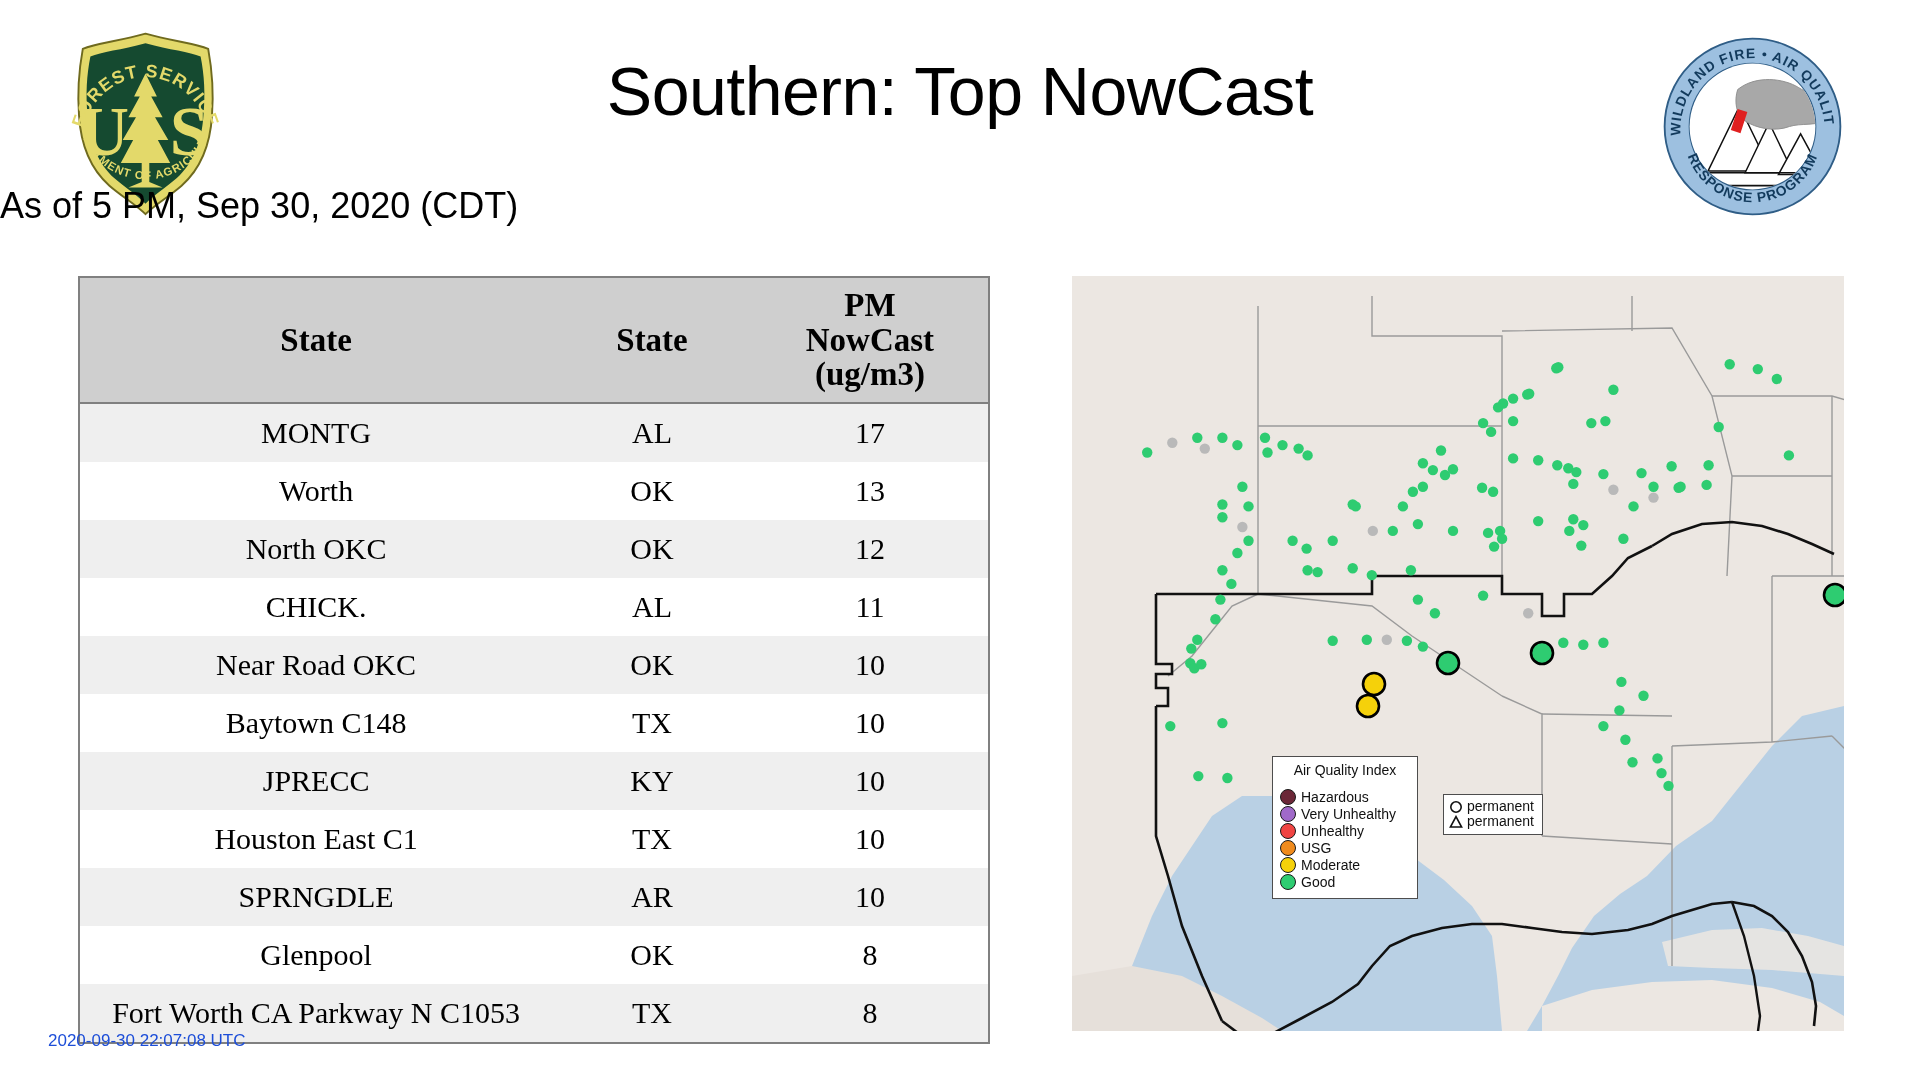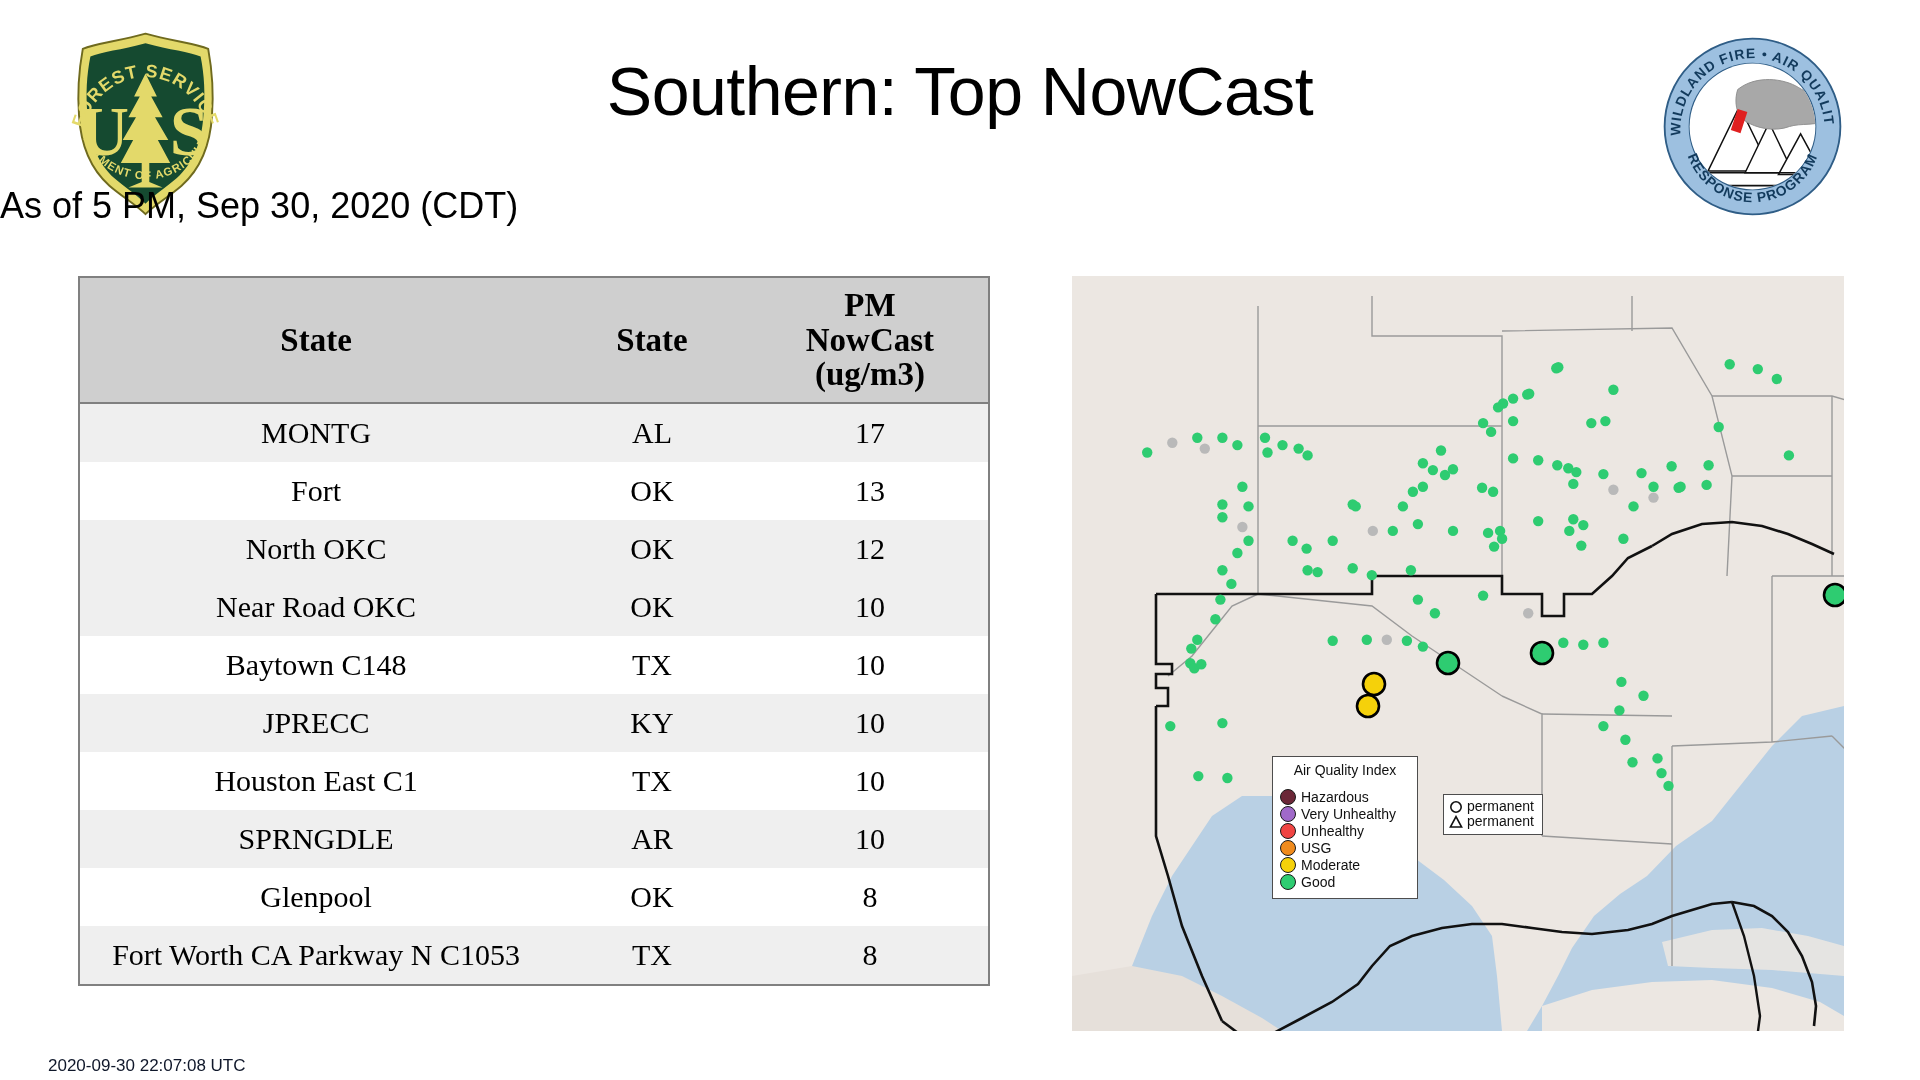--- a/index.html
+++ b/index.html
@@ -45,22 +45,22 @@
     height:58px;padding:0 16px;border:none;
   }
   #nowcast-table tbody tr.odd td{background:#efefef;}
   #nowcast-table tbody tr.even td{background:#ffffff;}
   .col-site{width:52%;}
   .col-state{width:22%;}
   .col-val{width:26%;}
 
   
   #footer-note{
-    position:absolute;left:48px;top:1031px;font-size:17px;color:#0f172a;
-    font-family:"Liberation Sans",sans-serif;white-space:nowrap;z-index:0;margin-top:25px;
+    position:absolute;left:48px;top:1031px;font-size:17px;color:#1d4ed8;
+    font-family:"Liberation Sans",sans-serif;white-space:nowrap;z-index:0;
   }
 
   
   #map-panel{
     position:absolute;left:1072px;top:276px;width:772px;height:755px;
     overflow:hidden;background:#b9d0e4;
   }
   #map-svg{display:block;width:772px;height:755px;}
 
   .legend-box{
@@ -161,28 +161,33 @@
         </th>
       </tr>
     </thead>
     <tbody id="table-body">
         <tr class="odd">
           <td class="col-site">MONTG</td>
           <td class="col-state">AL</td>
           <td class="col-val">17</td>
         </tr>
         <tr class="even">
-          <td class="col-site">Fort</td>
+          <td class="col-site">Worth</td>
           <td class="col-state">OK</td>
           <td class="col-val">13</td>
         </tr>
         <tr class="odd">
           <td class="col-site">North OKC</td>
           <td class="col-state">OK</td>
           <td class="col-val">12</td>
+        </tr>
+        <tr class="even">
+          <td class="col-site">CHICK.</td>
+          <td class="col-state">AL</td>
+          <td class="col-val">11</td>
         </tr>
         <tr class="odd">
           <td class="col-site">Near Road OKC</td>
           <td class="col-state">OK</td>
           <td class="col-val">10</td>
         </tr>
         <tr class="even">
           <td class="col-site">Baytown C148</td>
           <td class="col-state">TX</td>
           <td class="col-val">10</td>

